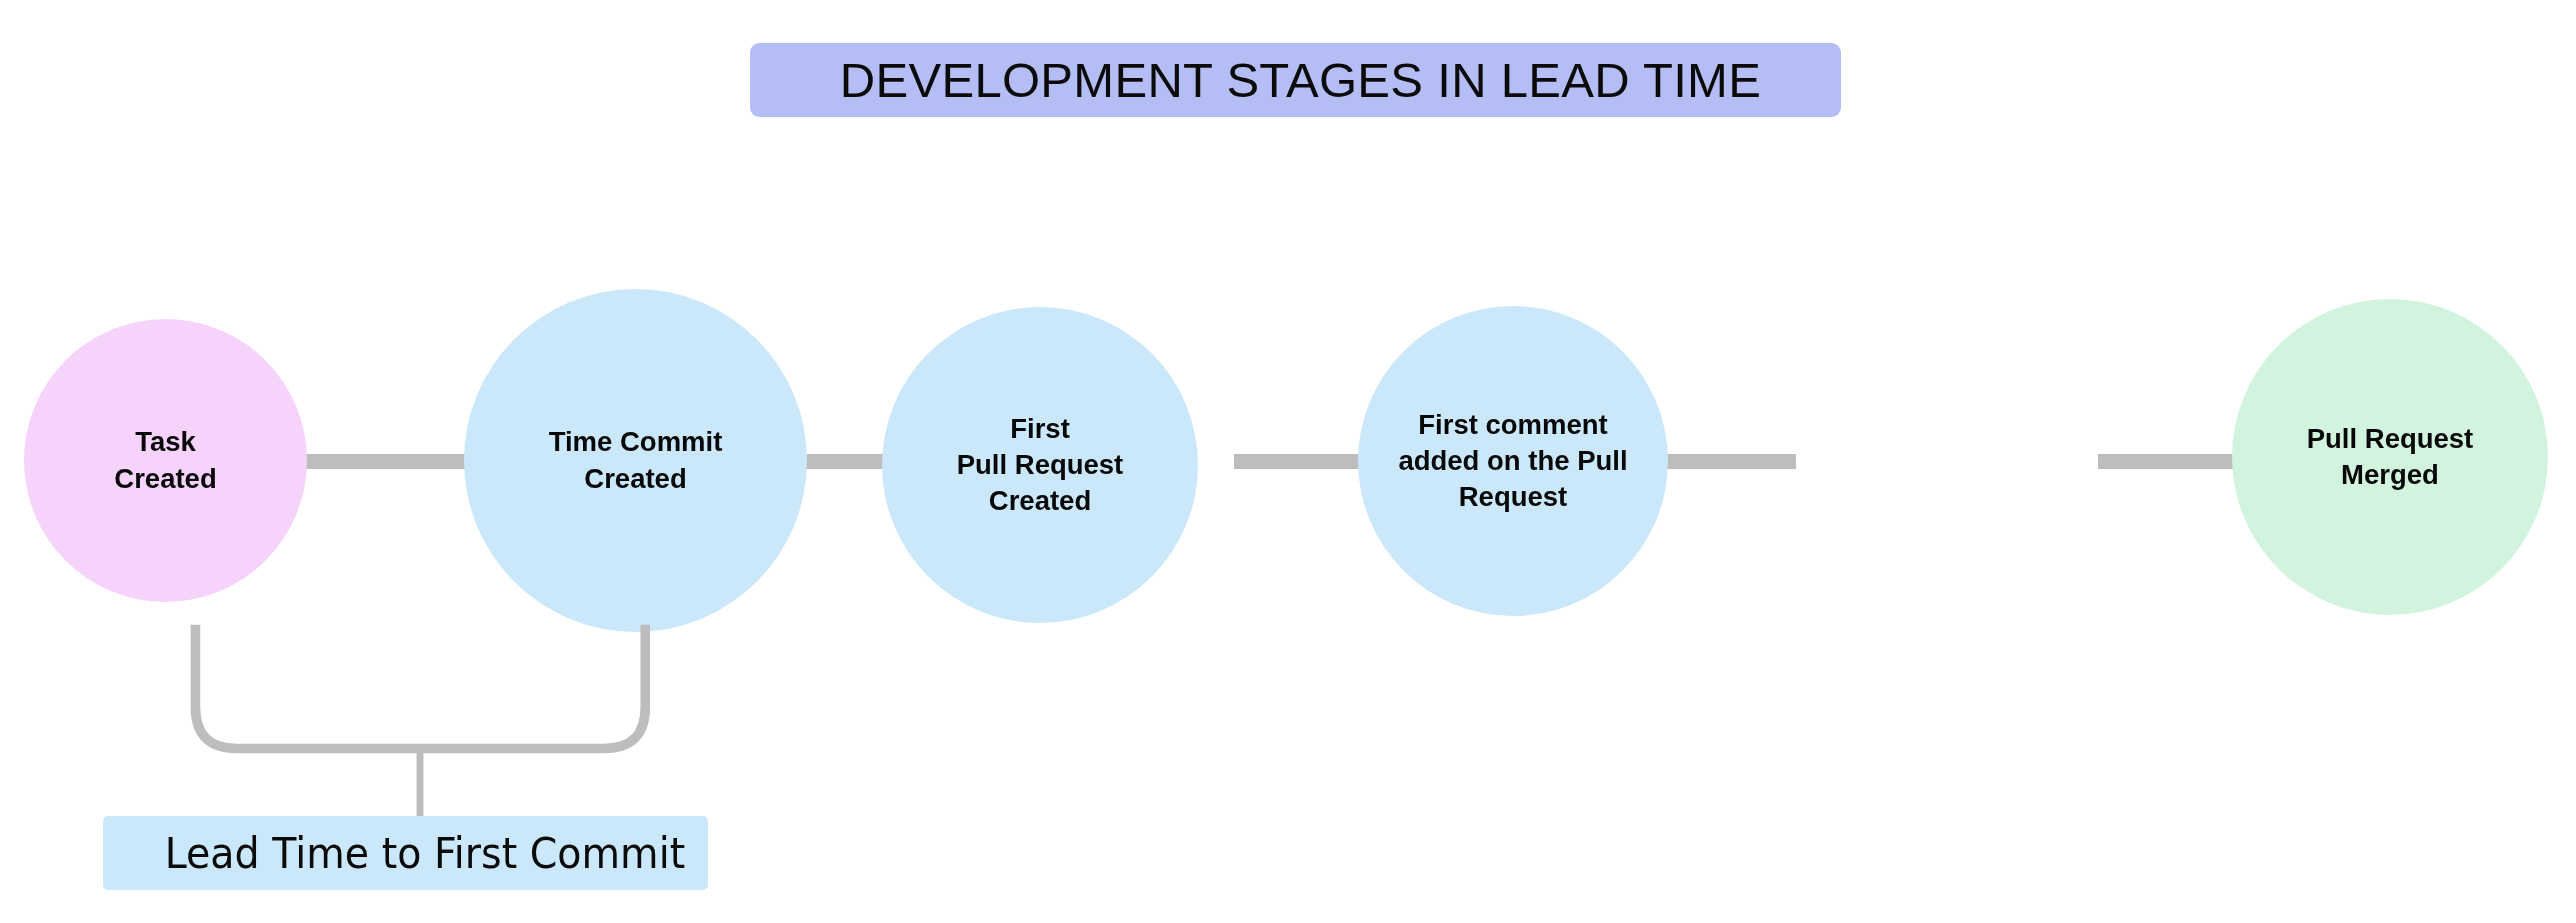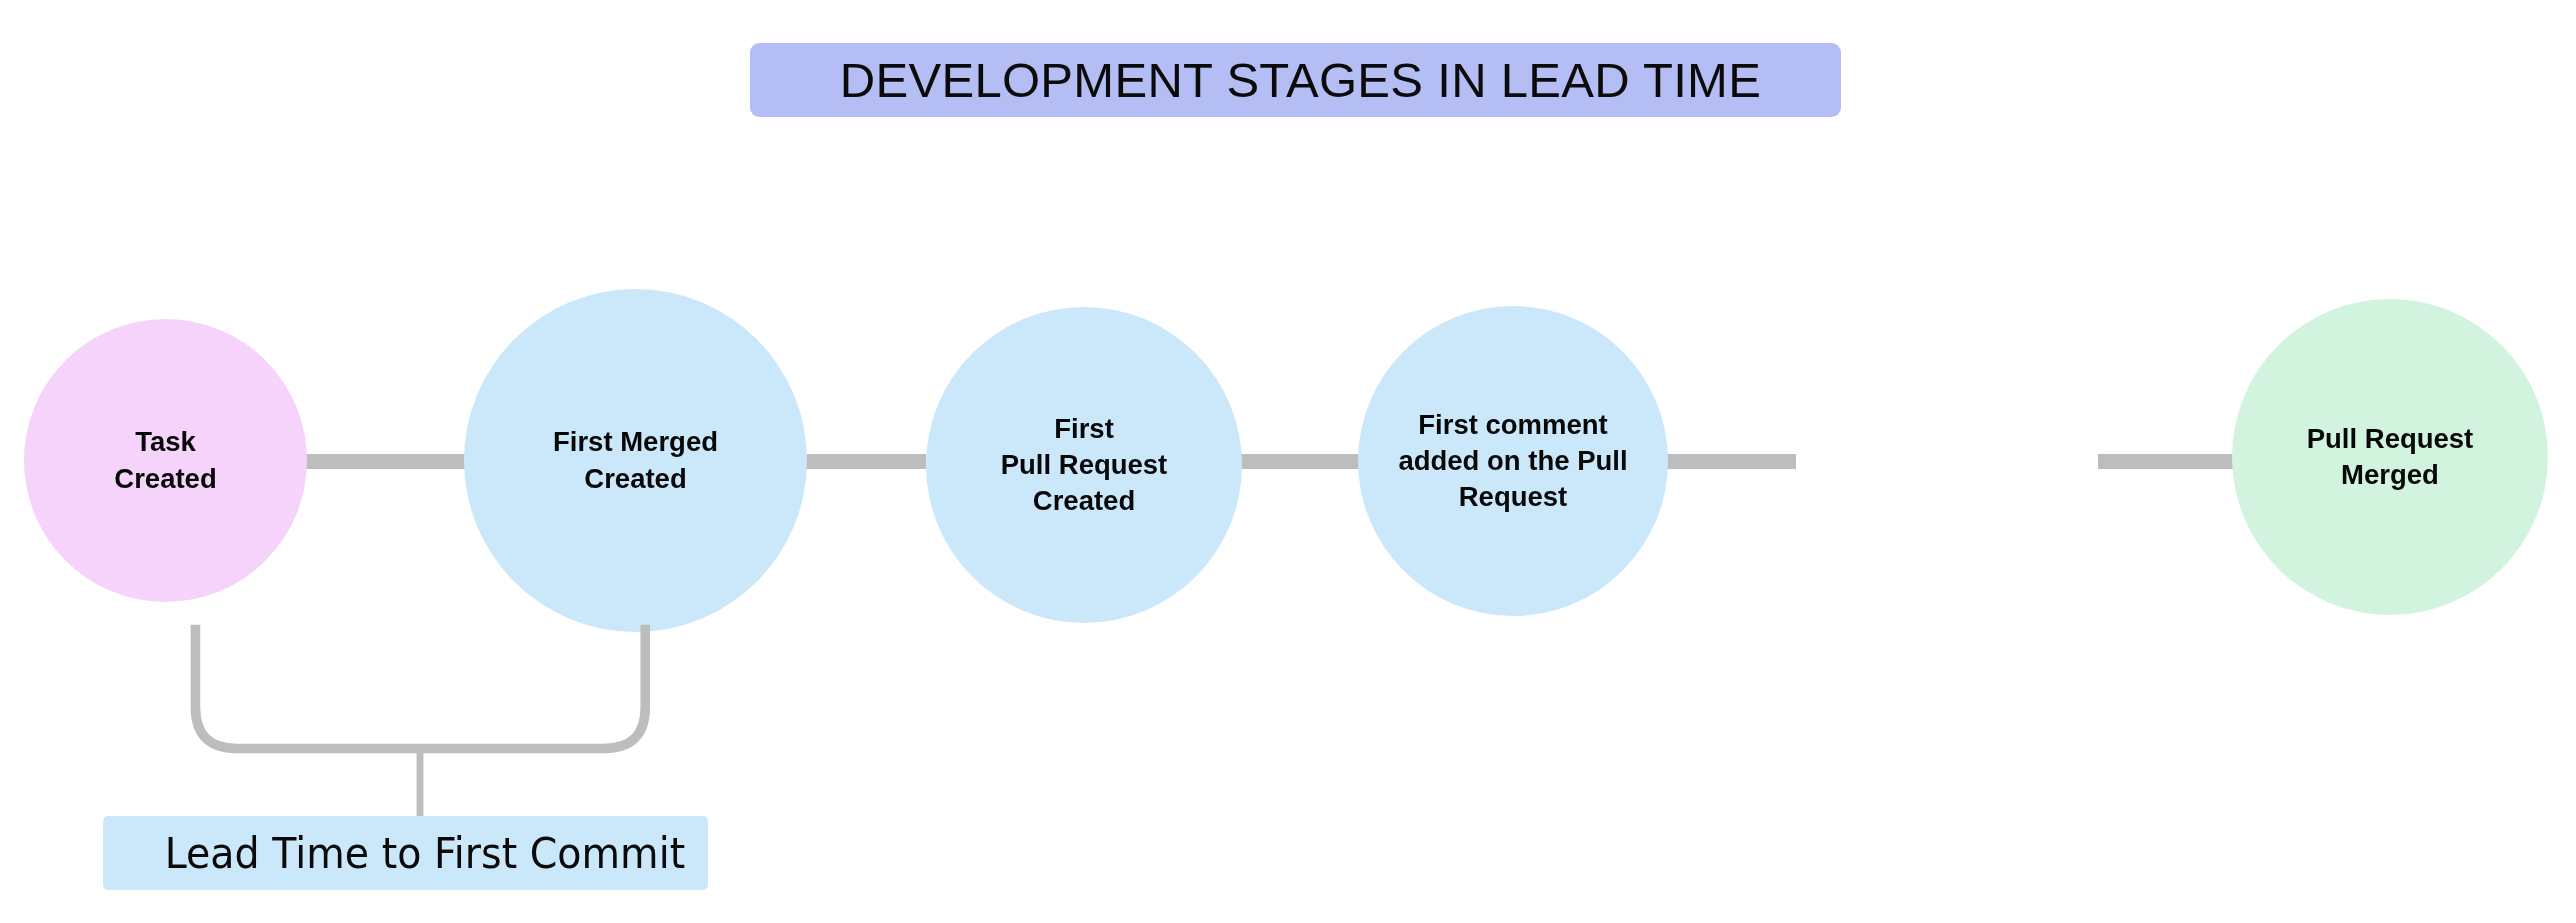--- a/index.html
+++ b/index.html
@@ -133,25 +133,25 @@
     <div class="connector" style="left:1234px; width:128px;"></div>
     <div class="connector" style="left:1665px; width:131px;"></div>
     <div class="connector" style="left:2098px; width:137px;"></div>
 
     <div class="node" style="left:24px; top:319px; width:283px; height:283px; background:#f5d3fb;">
       <span class="node-label">Task
 Created</span>
     </div>
 
     <div class="node" style="left:464px; top:289px; width:343px; height:343px; background:#cbe8fb;">
-      <span class="node-label">First Merged
+      <span class="node-label">Time Commit
 Created</span>
     </div>
 
-    <div class="node" style="left:926px; top:307px; width:316px; height:316px; background:#cbe8fb;">
+    <div class="node" style="left:882px; top:307px; width:316px; height:316px; background:#cbe8fb;">
       <span class="node-label">First
 Pull Request
 Created</span>
     </div>
 
     <div class="node" style="left:1358px; top:306px; width:310px; height:310px; background:#cbe8fb;">
       <span class="node-label" style="width:323px;">First comment
 added on the Pull
 Request</span>
     </div>

